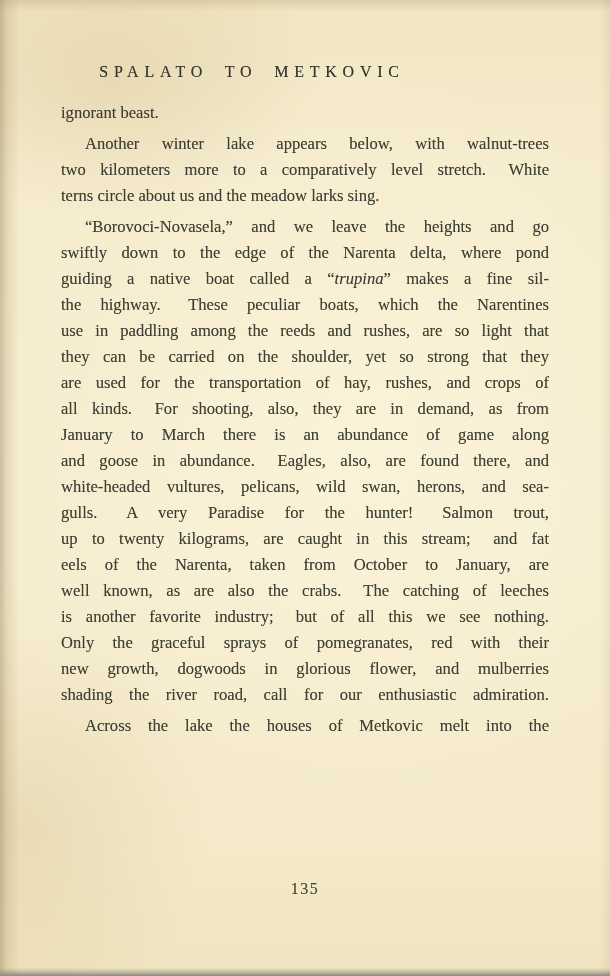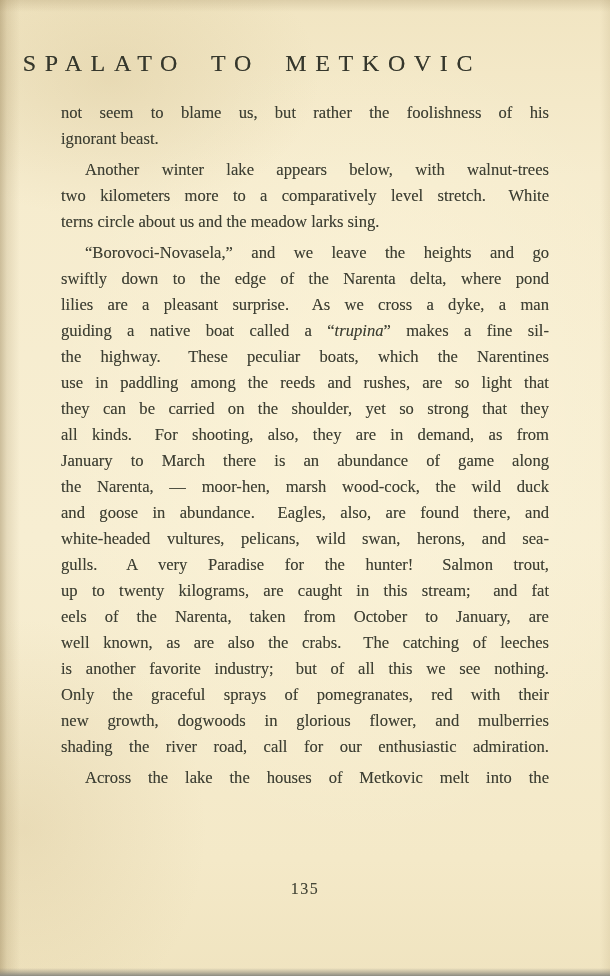--- a/index.html
+++ b/index.html
@@ -44,26 +44,26 @@
   }
   .edge-bottom {
     position: absolute;
     left: 0; right: 0; bottom: 0;
     height: 8px;
     background: linear-gradient(180deg, rgba(128,126,116,0) 0%, rgba(128,126,116,0.40) 50%, #8c8b81 100%);
     pointer-events: none;
   }
   .header {
     position: absolute;
-    top: 50px;
+    top: 63px;
     left: 0;
     width: 504px;
     margin: 0;
     text-align: center;
-    font-size: 24px;
+    font-size: 16px;
     font-weight: normal;
     letter-spacing: 0.36em;
     word-spacing: 0.45em;
     color: #35372c;
     text-shadow: 0 0 0.5px rgba(53,55,44,0.55);
   }
   .text-block {
     position: absolute;
     top: 100px;
     left: 61px;
@@ -99,39 +99,37 @@
 <div class="page">
   <div class="edge-left"></div>
   <div class="edge-top"></div>
   <div class="edge-right"></div>
   <div class="edge-bottom"></div>
 
   <h1 class="header">SPALATO TO METKOVIC</h1>
 
   <div class="text-block">
       <div class="paragraph">
-        <div class="line">not seem to blame us, but rather the foolishness of his</div>
         <div class="line last">ignorant beast.</div>
       </div>
       <div class="paragraph">
         <div class="line indent">Another winter lake appears below, with walnut-trees</div>
         <div class="line">two kilometers more to a comparatively level stretch.  White</div>
         <div class="line last">terns circle about us and the meadow larks sing.</div>
       </div>
       <div class="paragraph">
         <div class="line indent">“Borovoci-Novasela,” and we leave the heights and go</div>
         <div class="line">swiftly down to the edge of the Narenta delta, where pond</div>
-        <div class="line">lilies are a pleasant surprise.  As we cross a dyke, a man</div>
         <div class="line">guiding a native boat called a “<i>trupina</i>” makes a fine sil-</div>
         <div class="line">the highway.  These peculiar boats, which the Narentines</div>
         <div class="line">use in paddling among the reeds and rushes, are so light that</div>
         <div class="line">they can be carried on the shoulder, yet so strong that they</div>
+        <div class="line">are used for the transportation of hay, rushes, and crops of</div>
         <div class="line">all kinds.  For shooting, also, they are in demand, as from</div>
         <div class="line">January to March there is an abundance of game along</div>
-        <div class="line">the Narenta, — moor-hen, marsh wood-cock, the wild duck</div>
         <div class="line">and goose in abundance.  Eagles, also, are found there, and</div>
         <div class="line">white-headed vultures, pelicans, wild swan, herons, and sea-</div>
         <div class="line">gulls.  A very Paradise for the hunter!  Salmon trout,</div>
         <div class="line">up to twenty kilograms, are caught in this stream;  and fat</div>
         <div class="line">eels of the Narenta, taken from October to January, are</div>
         <div class="line">well known, as are also the crabs.  The catching of leeches</div>
         <div class="line">is another favorite industry;  but of all this we see nothing.</div>
         <div class="line">Only the graceful sprays of pomegranates, red with their</div>
         <div class="line">new growth, dogwoods in glorious flower, and mulberries</div>
         <div class="line">shading the river road, call for our enthusiastic admiration.</div>

